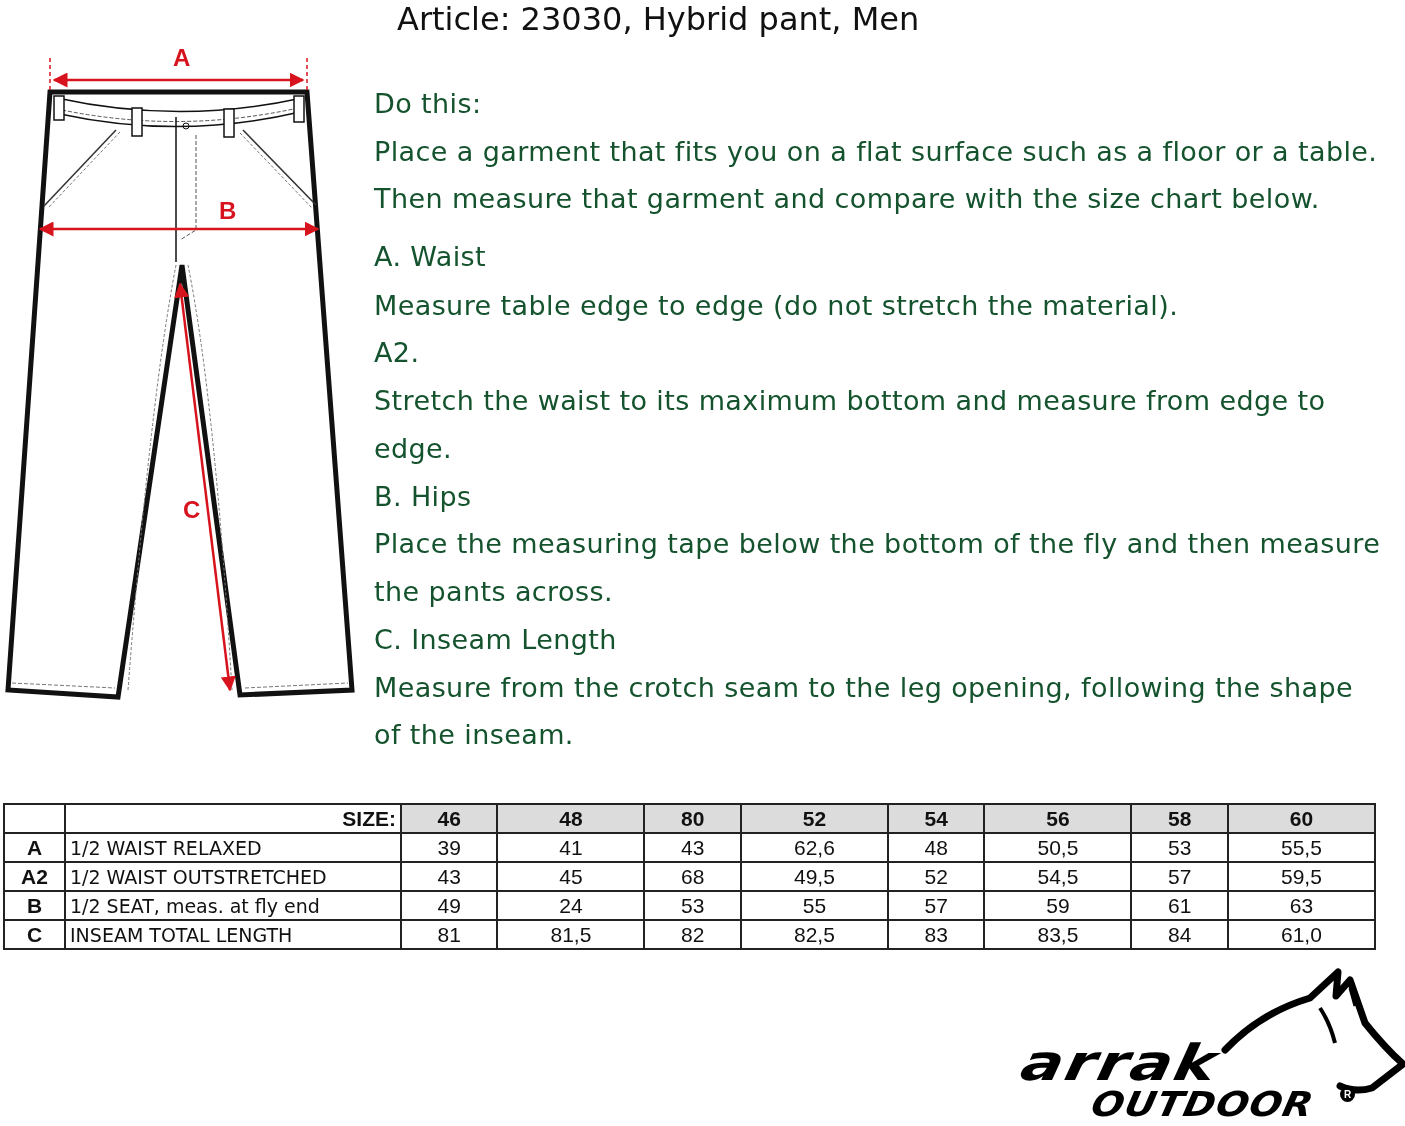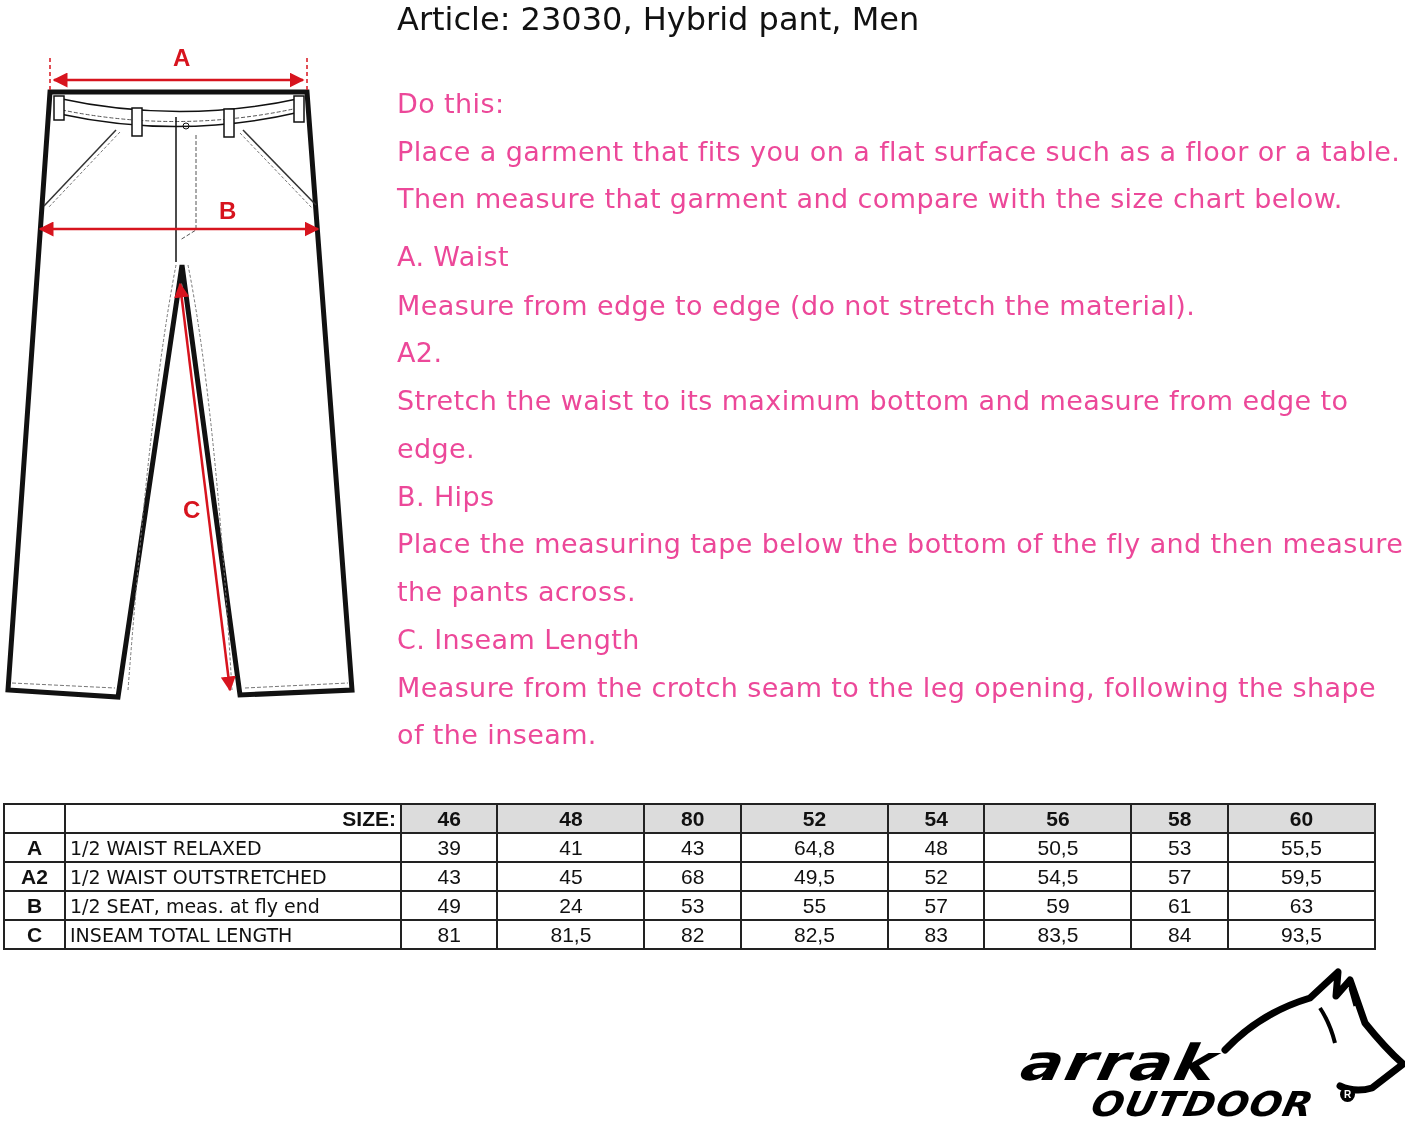--- a/index.html
+++ b/index.html
@@ -1,21 +1,21 @@
 <!DOCTYPE html>
 <html><head>
 <meta charset="utf-8">
 <style>
   html, body { margin:0; padding:0; background:#ffffff; }
   body { width:1405px; height:1126px; position:relative; overflow:hidden;
          font-family:"DejaVu Sans", sans-serif; color:#111; }
   .diagram { position:absolute; left:0; top:40px; width:360px; height:680px; }
   .measure-note { position:absolute; left:66px; top:752px; font-size:22px; letter-spacing:0.5px; color:#111;margin-top:48px; }
   .title { position:absolute; left:397px; top:0; font-size:32px; line-height:38px; color:#111; }
-  .para { position:absolute; left:397px; font-size:27px; color:#ec4899; white-space:nowrap; letter-spacing:0.4px; }
+  .para { position:absolute; left:374px; font-size:27px; color:#14532d; white-space:nowrap; letter-spacing:0.4px; }
   table.size { position:absolute; left:3px; top:803px; border-collapse:collapse; width:1373px;
                font-family:"Liberation Sans", sans-serif; }
   table.size td { border:2px solid #222; height:27px; padding:0 4px; font-size:21px; text-align:center; }
   table.size tr.hdr td { font-weight:bold; background:#dcdcdc;margin-left:24px; }
   table.size tr.hdr td.blank { background:#fff; }
   table.size tr.hdr td.size-label { background:#fff; text-align:right; }
   table.size td.code { font-weight:bold; width:51px; }
   table.size td.desc { text-align:left; width:326px; font-family:"DejaVu Sans", sans-serif; font-size:19px; }
   .logo { position:absolute; left:1020px; top:968px; width:385px; height:158px; }
 </style>
@@ -68,21 +68,21 @@
 <div style="position:absolute;left:219px;top:197px;font:bold 24px 'Liberation Sans',sans-serif;color:#d7141e;">B</div>
 <div style="position:absolute;left:183px;top:496px;font:bold 24px 'Liberation Sans',sans-serif;color:#d7141e;">C</div>
 
 <div class="measure-note">All measurements in cm</div>
 
 <div class="para" style="top:88px;">Do this:</div>
 <div class="para" style="top:136px;">Place a garment that fits you on a flat surface such as a floor or a table.</div>
 <div class="para" style="top:183px;">Then measure that garment and compare with the size chart below.</div>
 
 <div class="para" style="top:241px;">A. Waist</div>
-<div class="para" style="top:290px;">Measure from edge to edge (do not stretch the material).</div>
+<div class="para" style="top:290px;">Measure table edge to edge (do not stretch the material).</div>
 
 <div class="para" style="top:337px;">A2.</div>
 <div class="para" style="top:385px;">Stretch the waist to its maximum bottom and measure from edge to</div>
 <div class="para" style="top:433px;">edge.</div>
 
 <div class="para" style="top:481px;">B. Hips</div>
 <div class="para" style="top:528px;">Place the measuring tape below the bottom of the fly and then measure</div>
 <div class="para" style="top:576px;">the pants across.</div>
 
 <div class="para" style="top:624px;">C. Inseam Length</div>
@@ -102,21 +102,21 @@
     <td>56</td>
     <td>58</td>
     <td>60</td>
   </tr>
   <tr>
     <td class="code">A</td>
     <td class="desc">1/2 WAIST RELAXED</td>
     <td>39</td>
     <td>41</td>
     <td>43</td>
-    <td>64,8</td>
+    <td>62,6</td>
     <td>48</td>
     <td>50,5</td>
     <td>53</td>
     <td>55,5</td>
   </tr>
   <tr>
     <td class="code">A2</td>
     <td class="desc">1/2 WAIST OUTSTRETCHED</td>
     <td>43</td>
     <td>45</td>
@@ -142,21 +142,21 @@
   <tr>
     <td class="code">C</td>
     <td class="desc">INSEAM TOTAL LENGTH</td>
     <td>81</td>
     <td>81,5</td>
     <td>82</td>
     <td>82,5</td>
     <td>83</td>
     <td>83,5</td>
     <td>84</td>
-    <td>93,5</td>
+    <td>61,0</td>
   </tr>
 </tbody>
   </table>
 
 <div class="logo">
   <svg width="385" height="158" viewBox="0 0 385 158" xmlns="http://www.w3.org/2000/svg" style="position:absolute;left:0;top:0;">
     <path d="M205,82 Q240,45 290,30 L318,4 L316,28 L330,12 L345,55 Q365,80 383,96 L352,120 Q335,125 320,118" fill="none" stroke="#000" stroke-width="7" stroke-linejoin="round" stroke-linecap="round"></path>
     <path d="M300,40 Q310,55 315,75" fill="none" stroke="#000" stroke-width="4"></path>
     <path d="M330,20 L335,38" fill="none" stroke="#000" stroke-width="3"></path>
   </svg>

